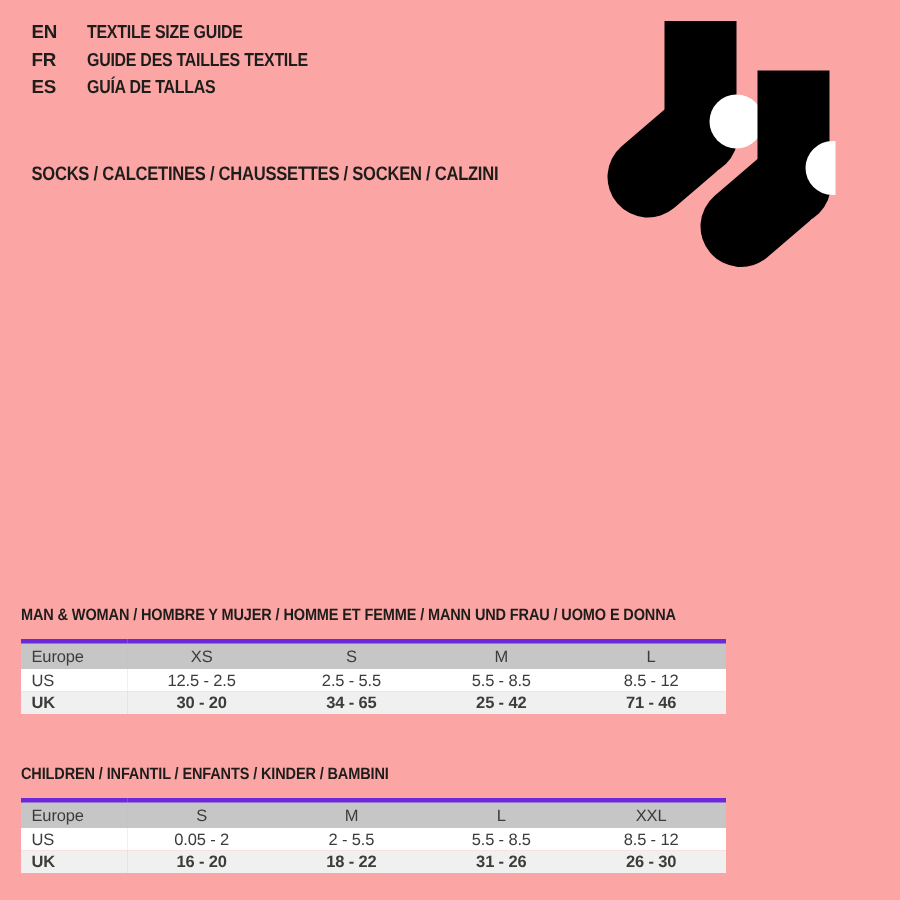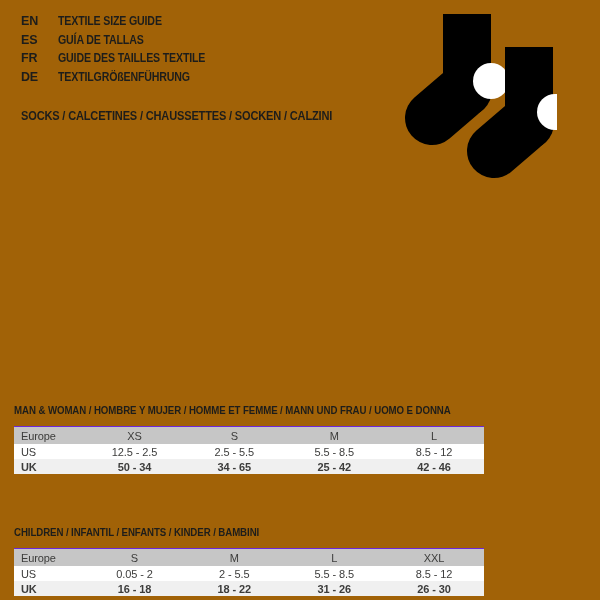--- a/index.html
+++ b/index.html
@@ -1,75 +1,71 @@
 <!DOCTYPE html>
 <html><head>
 <meta charset="utf-8">
 <style>
   html,body{margin:0;padding:0;background:#fff;}
   .canvas{
-    position:relative;width:600px;height:600px;background:#a16207;overflow:hidden;
+    position:relative;width:600px;height:600px;background:#fca5a5;overflow:hidden;
     font-family:"Liberation Sans","DejaVu Sans",sans-serif;color:#1d1d1b;
   }
   
   .lang-block{position:absolute;left:21px;top:12px;}
   .lang-row{display:flex;line-height:18.6px;font-weight:bold;font-size:12.5px;letter-spacing:-0.2px;}
   .lang-code{width:37px;flex:0 0 37px;}
   .lang-label{display:inline-block;transform:scaleX(.85);transform-origin:0 50%;white-space:nowrap;}
   .category{
     position:absolute;left:21px;top:108px;font-weight:bold;font-size:13px;letter-spacing:-0.2px;
     transform:scaleX(.85);transform-origin:0 50%;white-space:nowrap;
   }
   
   .icon-wrap{position:absolute;left:404px;top:14px;width:153px;height:166px;}
   .icon-wrap svg{display:block;width:100%;height:100%;}
   
   .table-sec{position:absolute;left:14px;width:470px;}
   .sec1{top:403px;}
-  .sec2{top:525px;}
+  .sec2{top:509px;}
   .tbl-title{
     font-weight:bold;font-size:11px;line-height:14px;margin:0 0 9px 0;letter-spacing:-0.1px;
     transform:scaleX(.88);transform-origin:0 50%;white-space:nowrap;
   }
   table.size{
     width:470px;border-collapse:collapse;table-layout:fixed;
     font-size:11px;color:#3c3c3b;letter-spacing:-0.1px;
   }
   table.size col.c0{width:15%;}
   table.size col.cx{width:21.25%;}
   table.size th{
-    background:#c6c6c6;border-top:1px solid #6d28d9;font-weight:normal;
+    background:#c6c6c6;border-top:3px solid #6d28d9;font-weight:normal;
     height:17px;text-align:center;padding:0;
   }
   table.size td{height:15px;text-align:center;padding:0;margin-left:20px;}
   table.size th.lbl,table.size td.lbl{text-align:left;padding-left:7px;}
   table.size tr.row-us td{background:#ffffff;}
   table.size tr.row-uk td{background:#f0f0f0;font-weight:bold;}
 </style>
 </head>
 <body>
 
 <div class="canvas">
 
   <div class="lang-block">
     <div class="lang-row">
       <span class="lang-code">EN</span>
       <span class="lang-label">TEXTILE SIZE GUIDE</span>
     </div>
     <div class="lang-row">
-      <span class="lang-code">ES</span>
-      <span class="lang-label">GUÍA DE TALLAS</span>
-    </div>
-    <div class="lang-row">
       <span class="lang-code">FR</span>
       <span class="lang-label">GUIDE DES TAILLES TEXTILE</span>
     </div>
     <div class="lang-row">
-      <span class="lang-code">DE</span>
-      <span class="lang-label">TEXTILGRÖßENFÜHRUNG</span>
+      <span class="lang-code">ES</span>
+      <span class="lang-label">GUÍA DE TALLAS</span>
     </div>
   </div>
 
   <div class="category">SOCKS / CALCETINES / CHAUSSETTES / SOCKEN / CALZINI</div>
 
   <div class="icon-wrap">
     <svg viewBox="0 0 153 166" xmlns="http://www.w3.org/2000/svg" aria-hidden="true">
 
       <g fill="#000000">
         <rect x="39" y="0" width="48" height="62"></rect>
@@ -109,24 +105,24 @@
       <tbody>
         <tr class="row-us">
           <td class="lbl">US</td>
           <td>12.5 - 2.5</td>
           <td>2.5 - 5.5</td>
           <td>5.5 - 8.5</td>
           <td>8.5 - 12</td>
         </tr>
         <tr class="row-uk">
           <td class="lbl">UK</td>
-          <td>50 - 34</td>
+          <td>30 - 20</td>
           <td>34 - 65</td>
           <td>25 - 42</td>
-          <td>42 - 46</td>
+          <td>71 - 46</td>
         </tr>
       </tbody>
     </table>
   </div>
 
   <div class="table-sec sec2">
     <div class="tbl-title">CHILDREN / INFANTIL / ENFANTS / KINDER / BAMBINI</div>
     <table class="size">
       <colgroup>
           <col class="c0">
@@ -147,21 +143,21 @@
       <tbody>
         <tr class="row-us">
           <td class="lbl">US</td>
           <td>0.05 - 2</td>
           <td>2 - 5.5</td>
           <td>5.5 - 8.5</td>
           <td>8.5 - 12</td>
         </tr>
         <tr class="row-uk">
           <td class="lbl">UK</td>
-          <td>16 - 18</td>
+          <td>16 - 20</td>
           <td>18 - 22</td>
           <td>31 - 26</td>
           <td>26 - 30</td>
         </tr>
       </tbody>
     </table>
   </div>
 
 </div>
 

